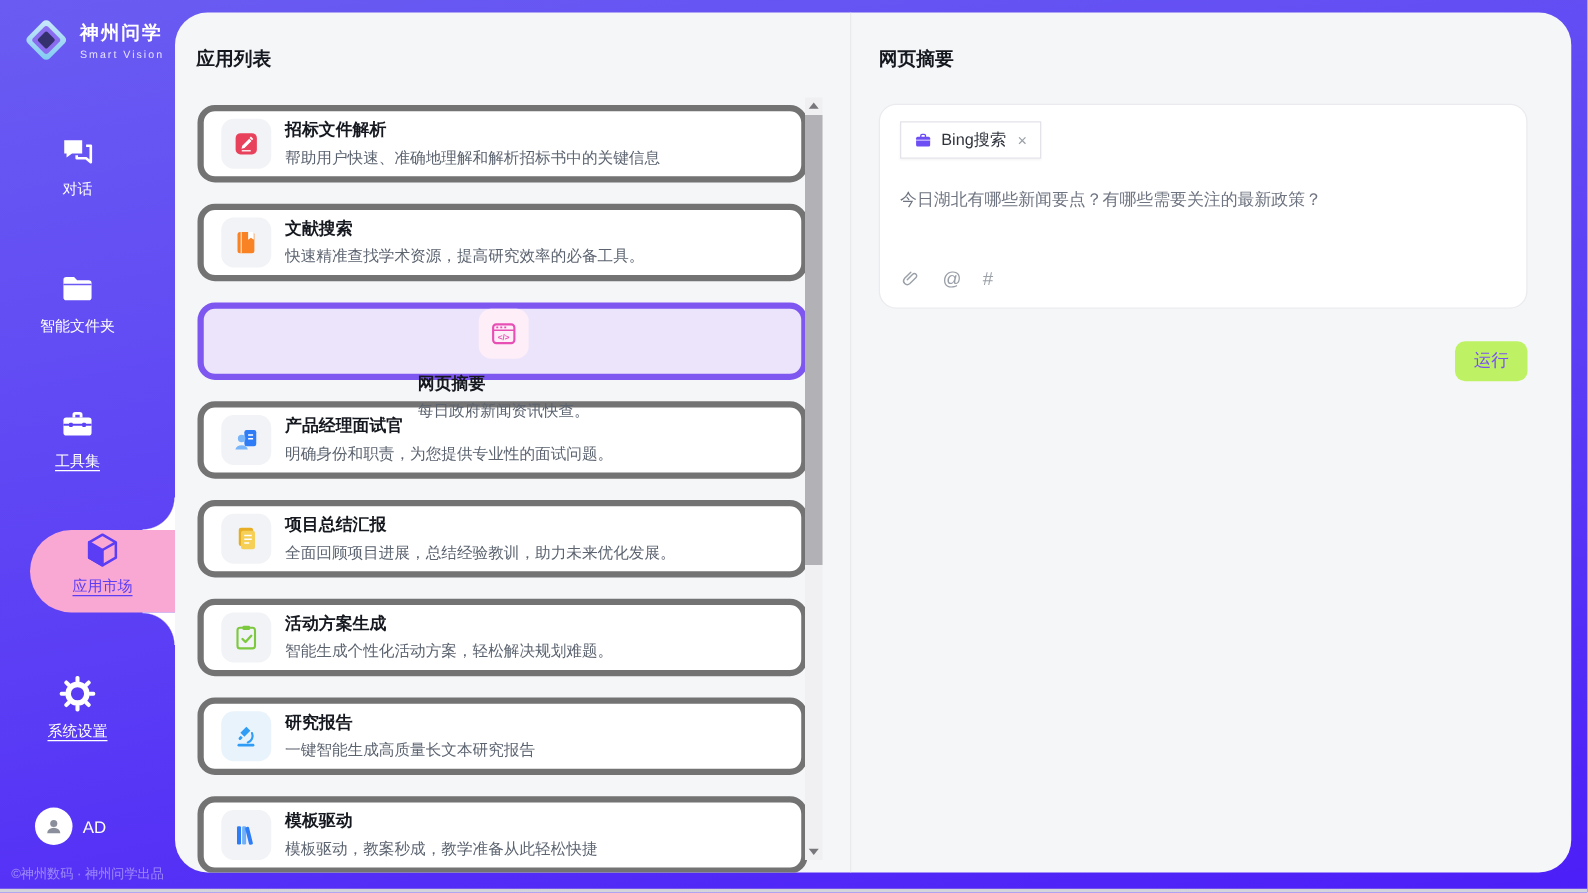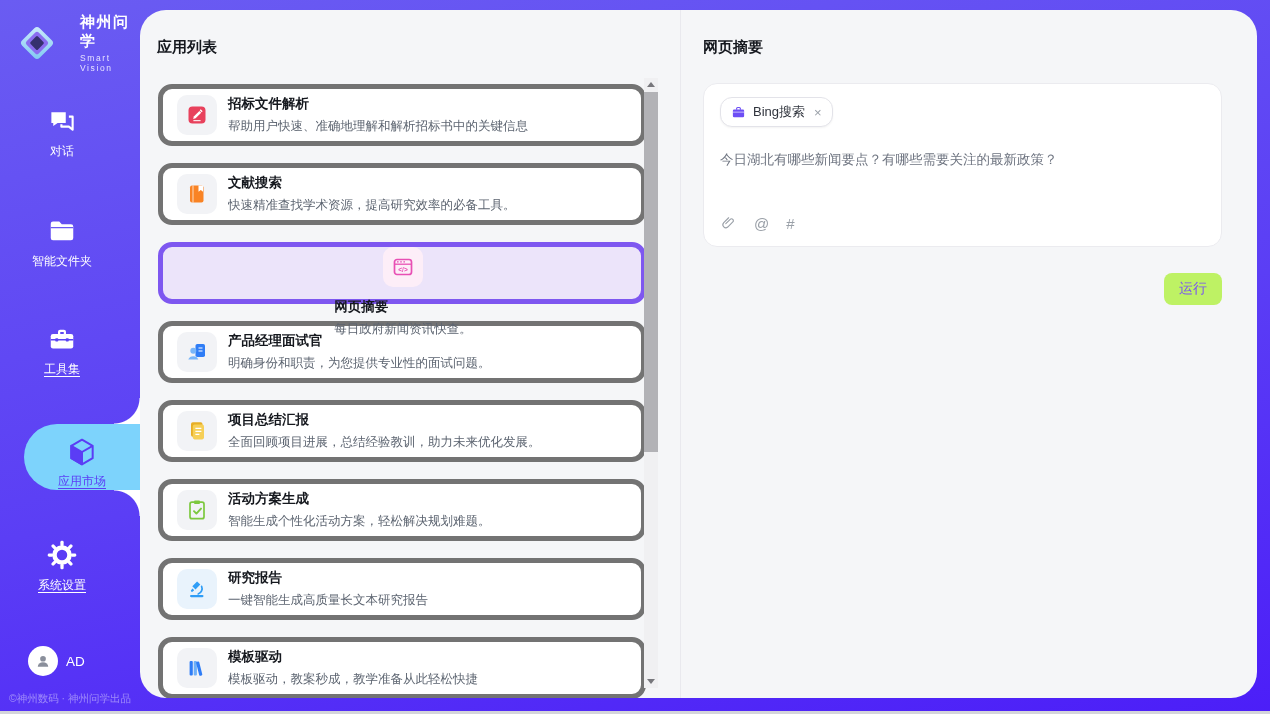--- a/index.html
+++ b/index.html
@@ -4,30 +4,30 @@
 <style>
   * { margin:0; padding:0; box-sizing:border-box; }
   html,body { width:1270px; height:714px; }
   body {
     position:relative; overflow:hidden;
     font-family:"Liberation Sans","DejaVu Sans",sans-serif;
     background:linear-gradient(168deg,#6a5cf2 0%,#5b3ef5 55%,#4c1ef8 100%);
   }
   
   .sidebar { position:absolute; left:0; top:0; width:140px; height:100%; }
-  .logo { position:absolute; top:13px; left:18px; display:flex; align-items:center; gap:24px;justify-content:center; }
+  .logo { position:absolute; top:13px; left:18px; display:flex; align-items:center; gap:8px;justify-content:center; }
   .logo-cn { color:#fff; font-weight:700; font-size:15px; letter-spacing:1.5px; }
   .logo-en { color:#e6e2ff; font-size:8.5px; letter-spacing:1.6px; margin-top:2px; }
   .nav-item { position:absolute; left:0; width:124px; display:flex; flex-direction:column;
               align-items:center; gap:7px; color:#fff; font-size:12px; cursor:pointer; }
   .nav-chat { top:106px; } .nav-folder { top:216px; } .nav-toolbox { top:324px; } .nav-settings { top:540px; }
   .nav-label.u { text-decoration:underline; text-underline-offset:3px; }
-  .active-tab { position:absolute; top:424px; left:24px; right:0; height:66px; background:#7dd3fc;
+  .active-tab { position:absolute; top:424px; left:24px; right:0; height:66px; background:#f9a8d4;
                 border-radius:33px 0 0 33px; display:flex; flex-direction:column; align-items:center;
-                justify-content:flex-end; gap:5px; color:#5b3df5; font-size:12px; cursor:pointer; }
+                justify-content:flex-start; gap:5px; color:#5b3df5; font-size:12px; cursor:pointer; }
   .active-tab::before { content:""; position:absolute; right:0; top:-26px; width:26px; height:26px;
       background:radial-gradient(circle 26px at 0 0, rgba(0,0,0,0) 25px, #fff 26px); }
   .active-tab::after { content:""; position:absolute; right:0; bottom:-26px; width:26px; height:26px;
       background:radial-gradient(circle 26px at 0 100%, rgba(0,0,0,0) 25px, #fff 26px); }
   .active-tab .nav-label { text-decoration:underline; text-underline-offset:3px; }
   .user-row { position:absolute; top:646px; left:0; width:113px; display:flex; align-items:center;
               justify-content:center; gap:8px; }
   .avatar { width:30px; height:30px; border-radius:50%; background:#fff; display:flex;
             align-items:center; justify-content:center; }
   .user-name { color:#fff; font-size:13.5px; }
@@ -59,21 +59,21 @@
   .sb-up { top:0; } .sb-down { bottom:0; }
   .tri-up { width:0; height:0; border-left:4px solid transparent; border-right:4px solid transparent;
             border-bottom:5px solid #77777c; }
   .tri-down { width:0; height:0; border-left:4px solid transparent; border-right:4px solid transparent;
               border-top:5px solid #77777c; }
   .sb-thumb { position:absolute; top:14px; left:0; width:14px; height:360px; background:#b2b2b6; cursor:grab; }
   
   .detail-card { margin-top:26px; height:164px; background:#fff; border:1px solid #ebebef;
                  border-radius:14px; padding:13px 16px 14px; display:flex; flex-direction:column; }
   .chip { display:inline-flex; align-items:center; gap:7px; height:30px; padding:0 10px;
-          border:1px solid #e3e3e9; border-radius:12px; background:#fff; width:fit-content;
+          border:1px solid #e3e3e9; border-radius:0; background:#fff; width:fit-content;
           box-shadow:0 1px 2px rgba(0,0,0,.05); cursor:pointer; }
   .chip-label { font-size:13px; color:#2f333c; }
   .chip-close { font-size:13px; color:#9aa0a8; margin-left:2px; cursor:pointer; }
   .query { margin-top:24px; font-size:13.5px; color:#6e7480; cursor:text; }
   .spacer { flex:1; }
   .input-actions { display:flex; align-items:center; gap:17px; color:#9aa0a8; }
   .input-actions .txt { font-size:15px; cursor:pointer; }
   .run-row { display:flex; justify-content:flex-end; margin-top:26px; }
   .run-btn { background:#bef264; color:#7a52f3; font-size:14px; padding:7px 15px; border-radius:8px;
              border:none; cursor:pointer; font-family:inherit; }

